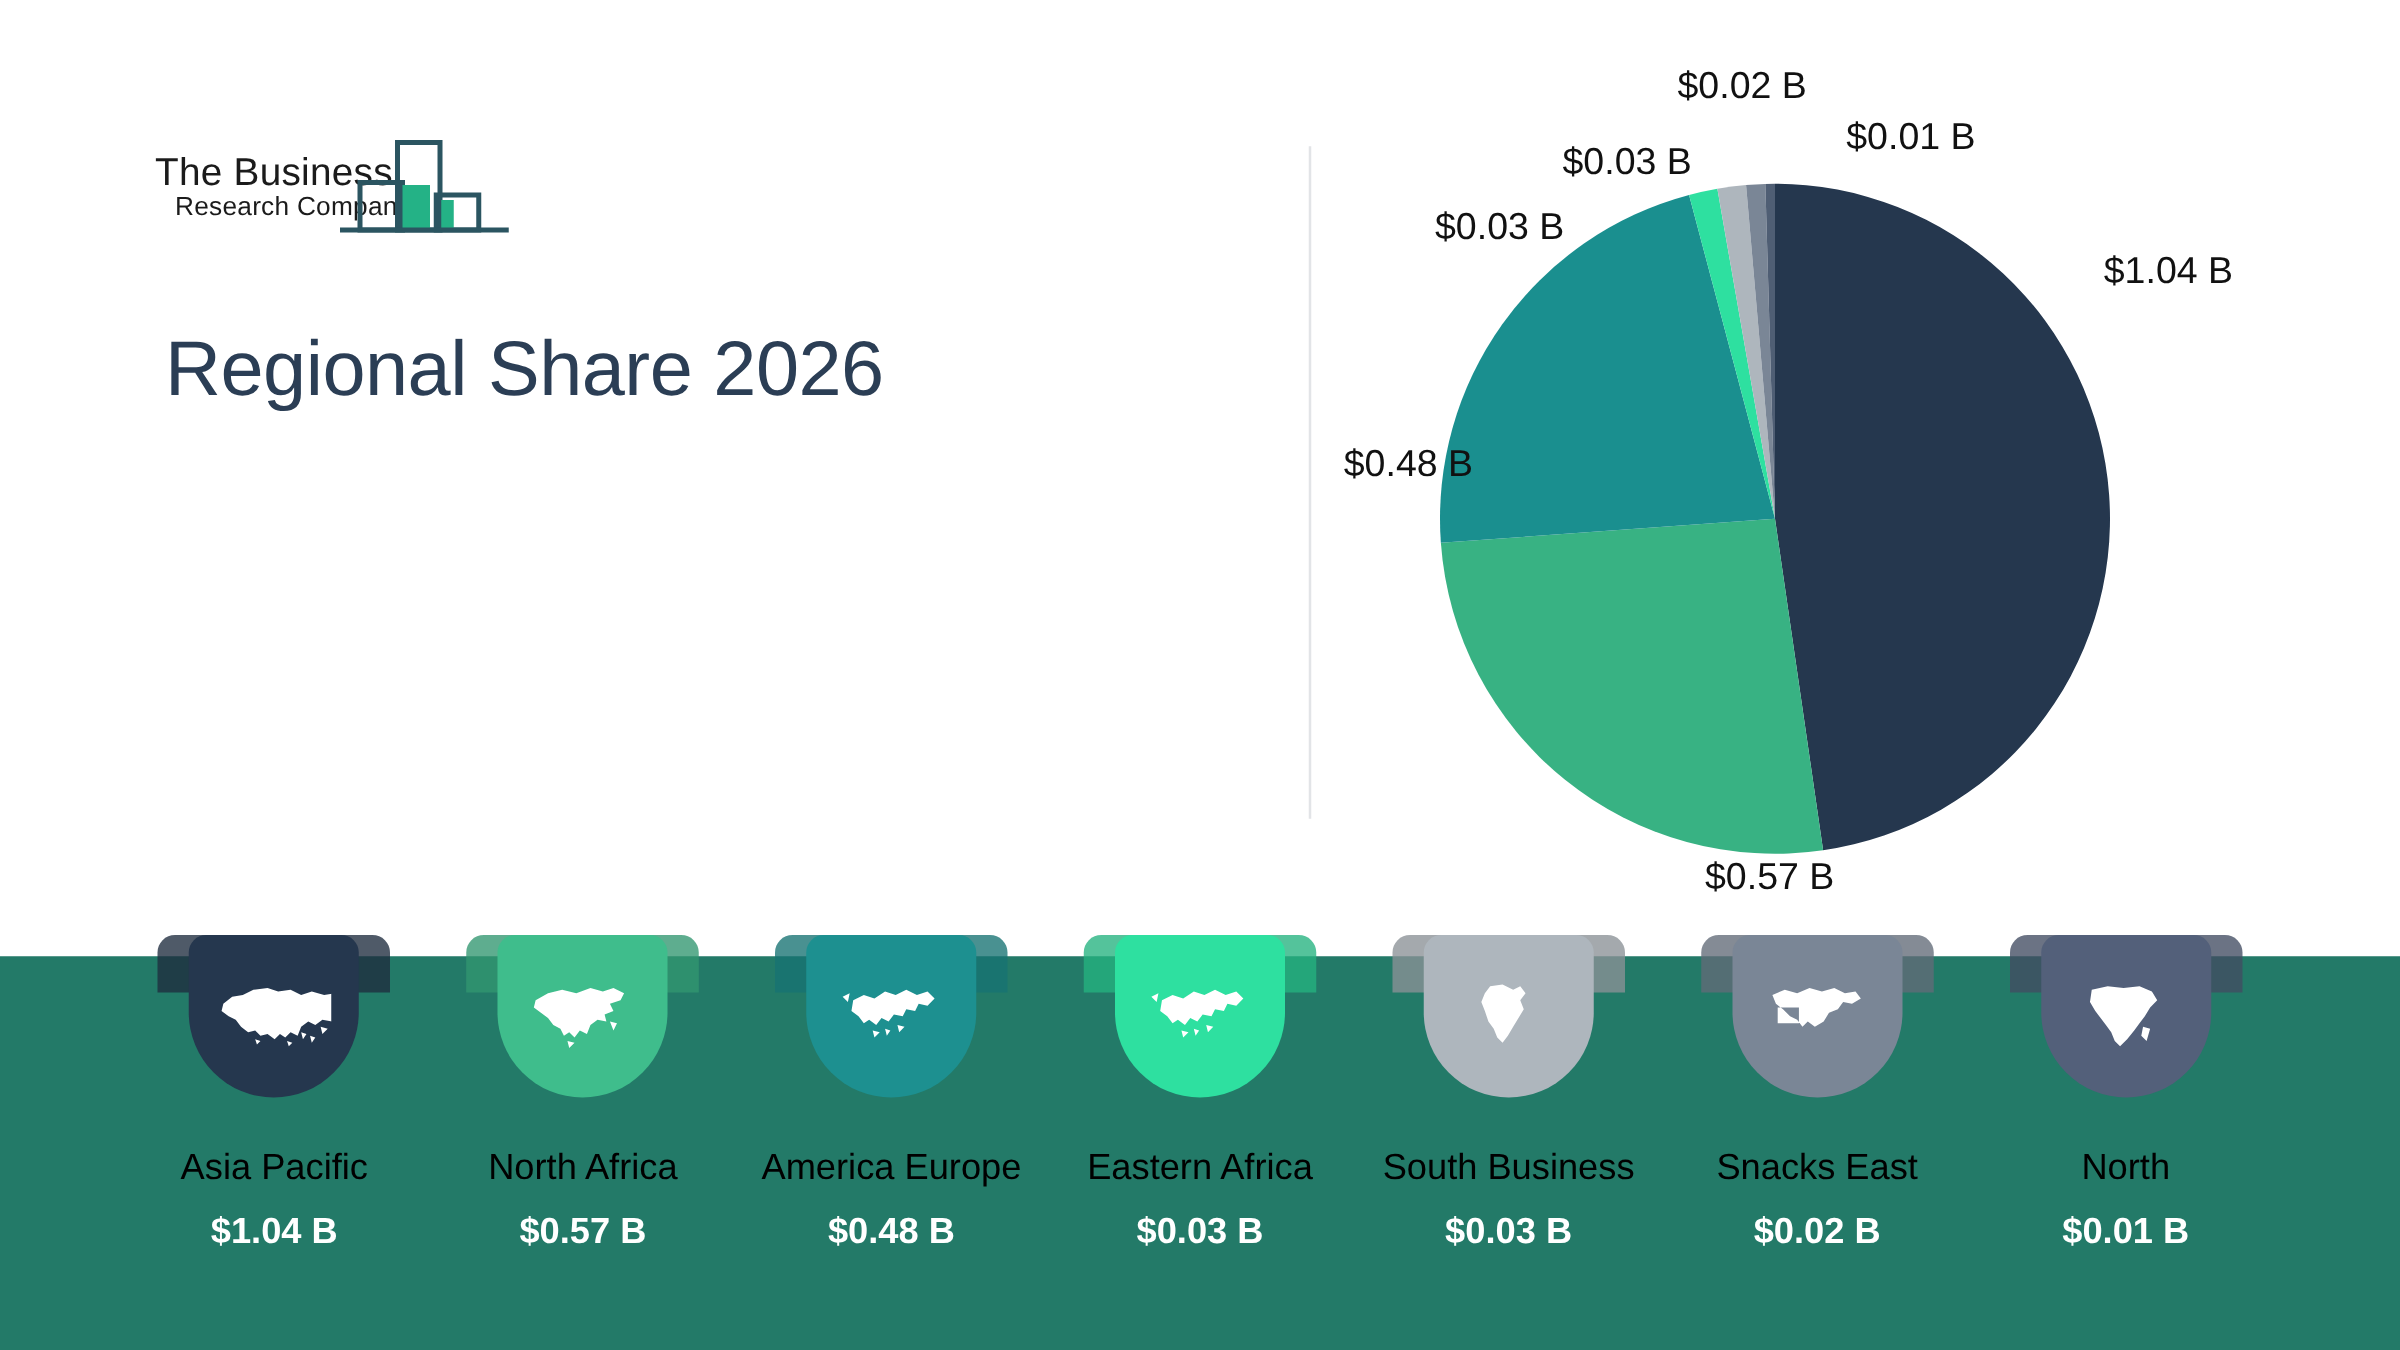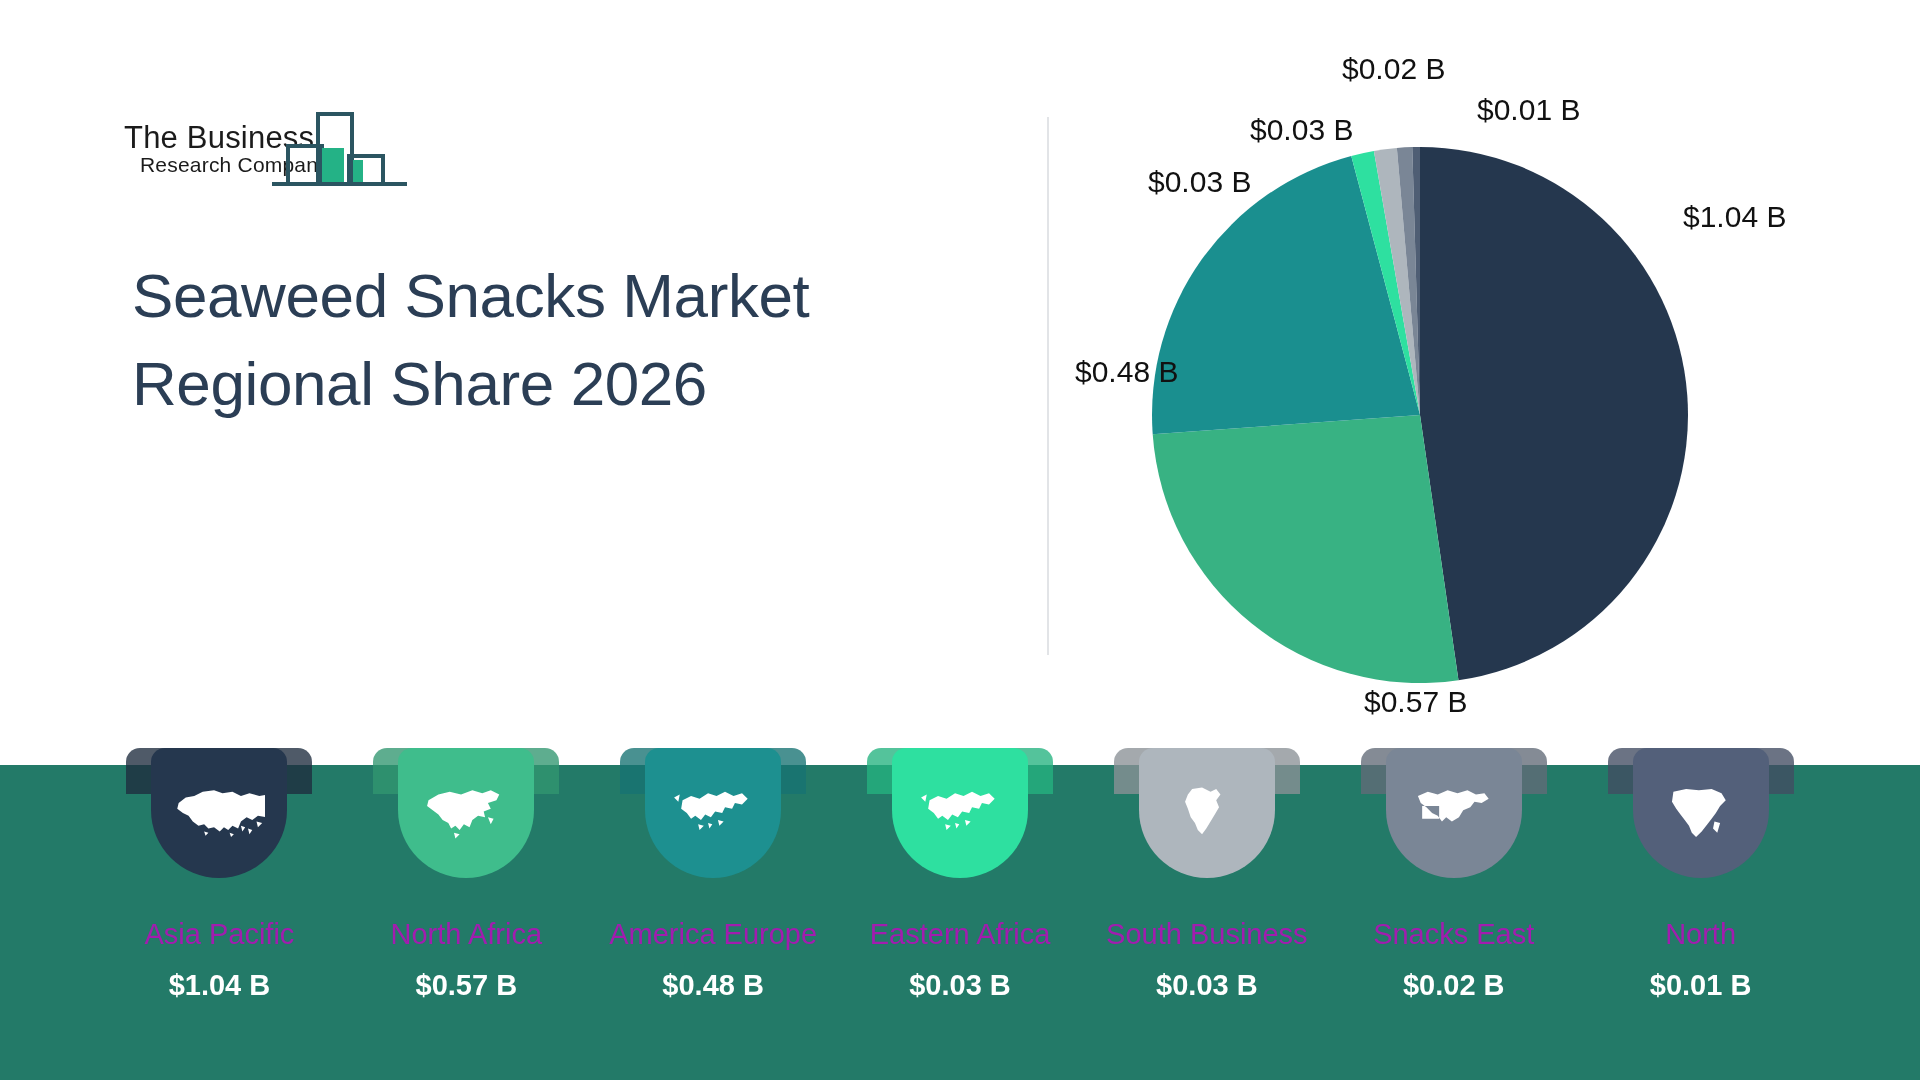--- a/index.html
+++ b/index.html
@@ -105,21 +105,21 @@
     display:flex;
     align-items:center;
     justify-content:center;
   }
   .pin .body svg{
     width:92px; height:74px;
     display:block;
   }
   .badge .region{
     margin-top:42px;
-    color:#a21caf;
+    color:#000000;
     font-size:29px;
     font-weight:400;
     white-space:nowrap;
     text-align:left;
     line-height:1;
   }
   .badge .value{
     margin-top:22px;
     color:#ffffff;
     font-size:29px;
@@ -145,21 +145,20 @@
       <rect x="196" y="14" width="34" height="70"></rect>
       <rect x="227" y="56" width="34" height="28"></rect>
     </g>
     <rect x="200" y="48" width="22" height="36" fill="#24b286"></rect>
     <rect x="231" y="60" width="10" height="24" fill="#24b286"></rect>
     <line x1="150" y1="84" x2="285" y2="84" stroke="#2b5561" stroke-width="4"></line>
   </svg>
 </div>
 
 <h1 id="title" style="color: rgb(43, 62, 85);">
-  <span class="tline">Seaweed Snacks Market</span>
   <span class="tline">Regional Share 2026</span>
 </h1>
 
 <div id="divider"></div>
 
 <div id="pie-wrap">
   <svg id="pie-svg" viewBox="0 0 540 540" xmlns="http://www.w3.org/2000/svg" aria-hidden="true">
       <path d="M 270 270 L 270 2 A 268 268 0 0 1 308.4878738630842 535.2219515151401 Z" fill="#25374e"></path>
       <path d="M 270 270 L 308.4878738630842 535.2219515151401 A 268 268 0 0 1 2.6954143621385924 289.2940015800564 Z" fill="#38b283"></path>
       <path d="M 270 270 L 2.6954143621385924 289.2940015800564 A 268 268 0 0 1 201.2584524110683 10.966026098739974 Z" fill="#1a8f8f"></path>

